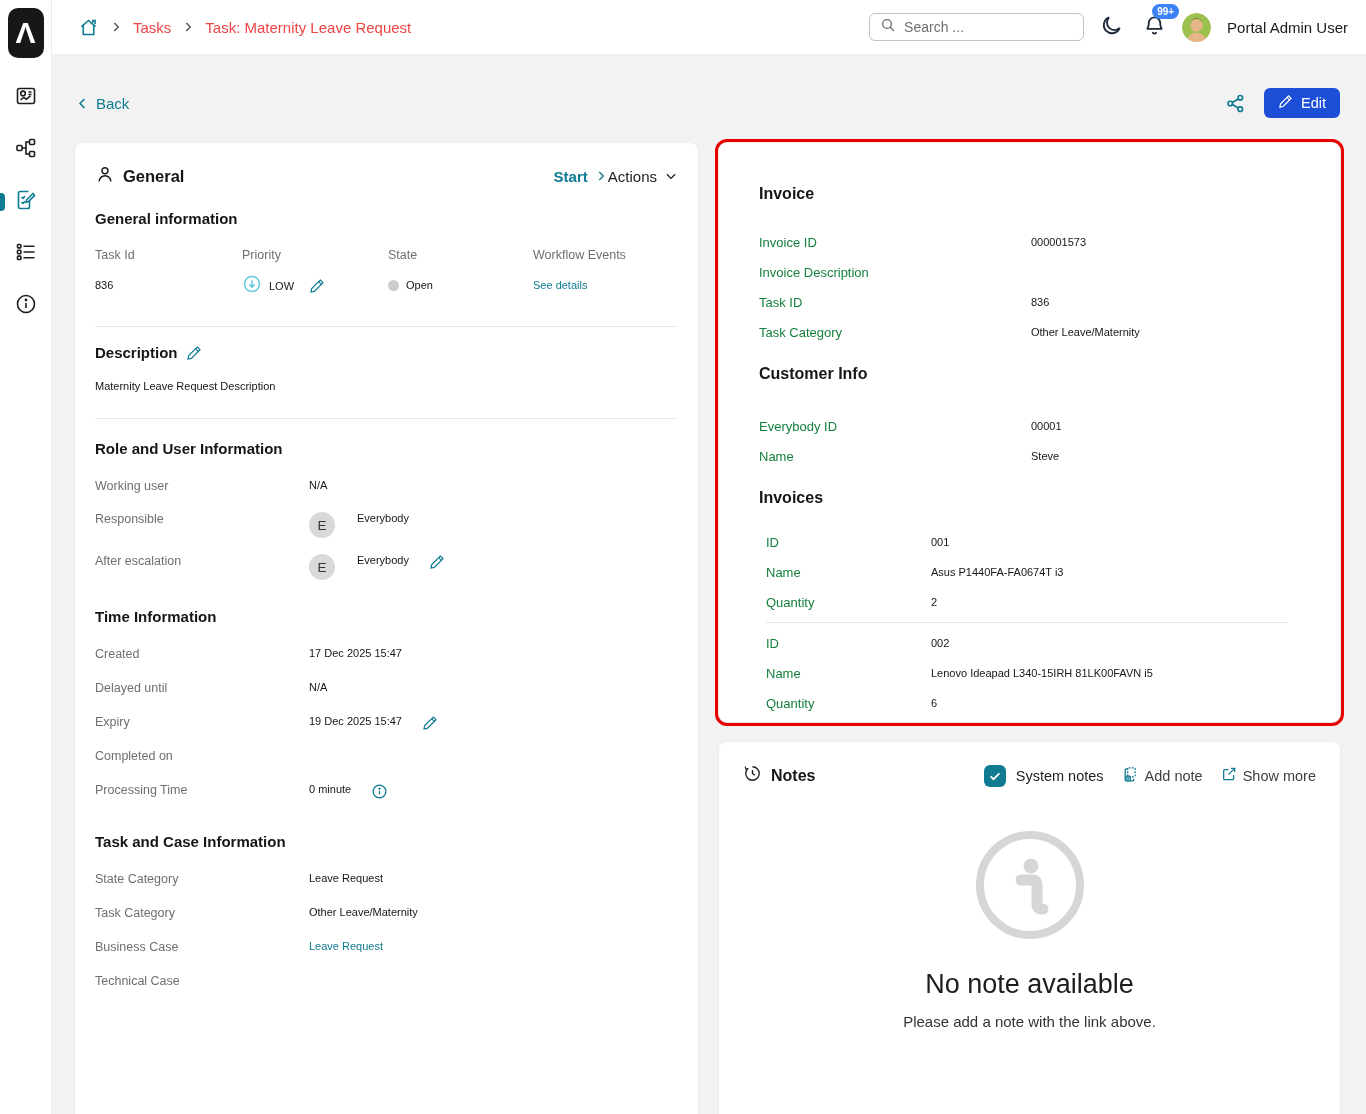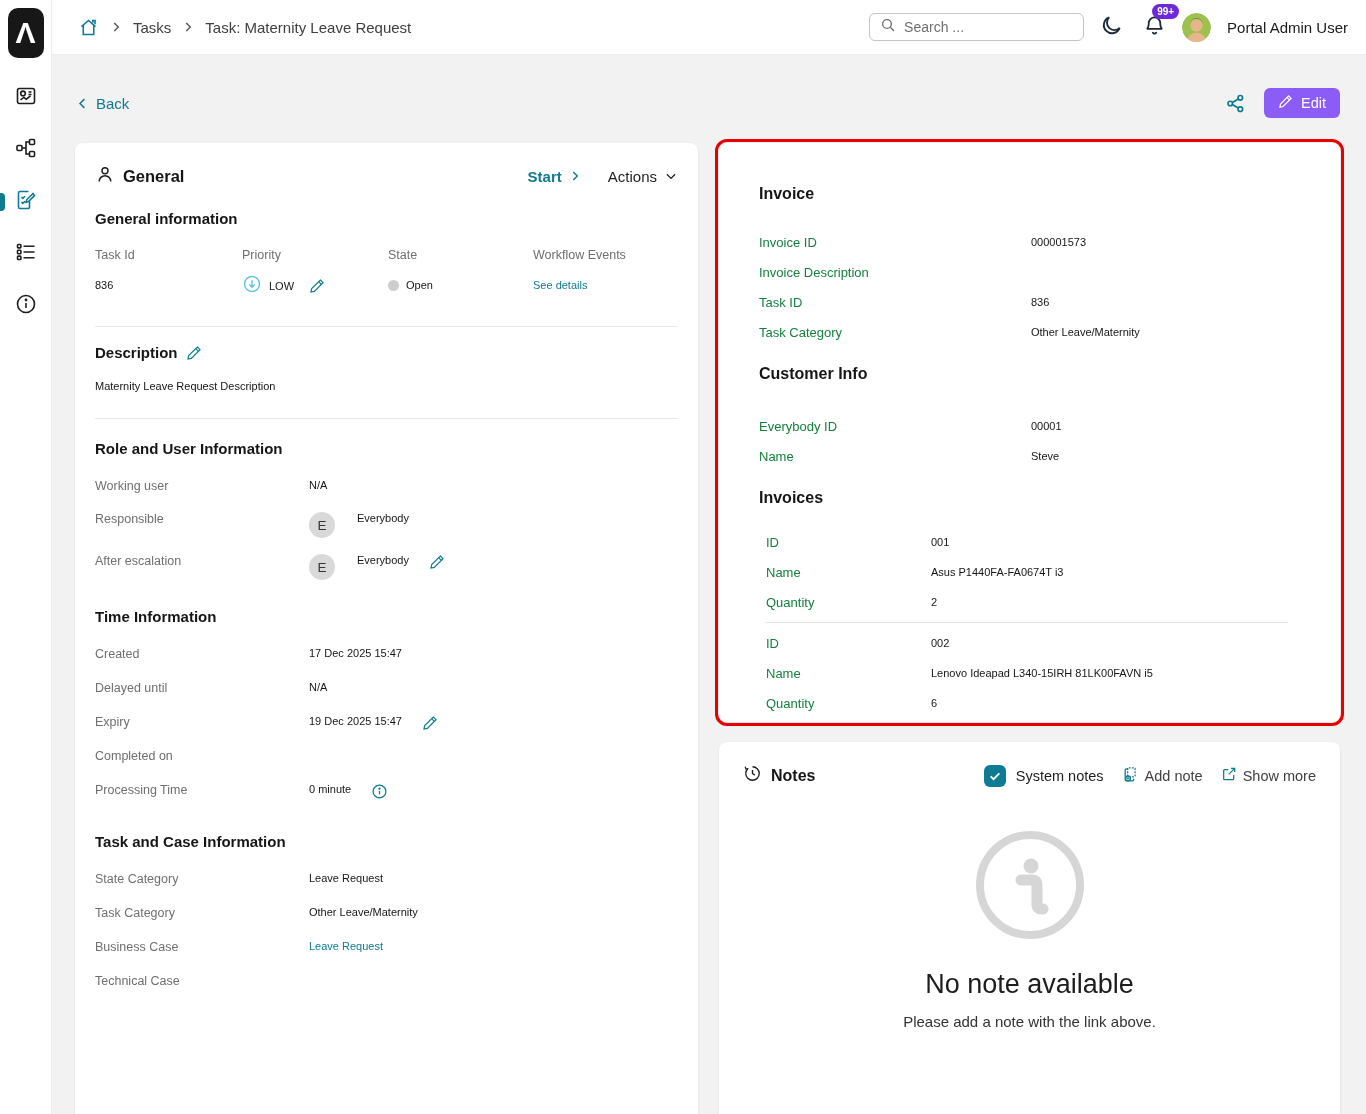--- a/index.html
+++ b/index.html
@@ -13,49 +13,49 @@
           color:#fff; font-size:30px; font-weight:700; display:flex; align-items:center; justify-content:center; }
   .side-nav { margin-top:14px; display:flex; flex-direction:column; align-items:center; width:100%; }
   .side-item { width:100%; height:52px; display:flex; align-items:center; justify-content:center; position:relative; cursor:pointer; }
   .side-item svg { stroke:#1d1d1d; }
   .side-item.active svg { stroke:#0e7b92; }
   .active-pill { position:absolute; left:0; top:17px; width:5px; height:18px; background:#0e7b92; border-radius:0 4px 4px 0; }
 
   
   .header { position:fixed; left:52px; right:0; top:0; height:55px; background:#fff;
             border-bottom:1px solid #eee; display:flex; align-items:center; padding:0 18px 0 26px; z-index:10; }
-  .crumbs { display:flex; align-items:center; gap:10px; font-size:15px; color:#404040; }
+  .crumbs { display:flex; align-items:center; gap:10px; font-size:15px; color:#ef4444; }
   .crumb-sep { color:#555; display:flex; }
   .header-right { margin-left:auto; display:flex; align-items:center; gap:16px; }
   .search-box { display:flex; align-items:center; gap:8px; width:215px; height:28px; border:1px solid #c4c4c4;
                 border-radius:6px; padding:0 10px; background:#fff; }
   .search-box input { border:none; outline:none; font-size:14px; width:100%; color:#333; font-family:inherit; }
   .search-box input::placeholder { color:#6f6f6f; }
   .icon-btn { background:none; border:none; cursor:pointer; display:flex; align-items:center; position:relative; padding:0; }
-  .badge { position:absolute; top:-10px; right:-13px; background:#6d28d9; color:#fff; font-size:10px; font-weight:700;
+  .badge { position:absolute; top:-10px; right:-13px; background:#3b82f6; color:#fff; font-size:10px; font-weight:700;
            padding:2px 5px; border-radius:9px; }
   .avatar { width:29px; height:29px; border-radius:50%; overflow:hidden; display:block; }
   .user-name { font-size:15px; color:#1b1b1b; }
 
   
   .content { position:absolute; top:55px; left:52px; right:0; bottom:0; padding:33px 26px 16px 23px; overflow:hidden; }
   .toolbar { display:flex; align-items:center; justify-content:space-between; height:30px; }
   .back-link { display:flex; align-items:center; gap:6px; color:#0e7b92; font-size:15px; text-decoration:none; cursor:pointer; }
   .toolbar-right { display:flex; align-items:center; gap:18px; }
-  .btn-primary { display:flex; align-items:center; gap:8px; background:#8b5cf6; color:#fff; border:none;
+  .btn-primary { display:flex; align-items:center; gap:8px; background:#1d4ed8; color:#fff; border:none;
                  border-radius:6px; height:30px; padding:0 14px; font-size:14.5px; cursor:pointer; font-family:inherit; }
 
   .columns { display:flex; gap:21px; margin-top:25px; align-items:flex-start; }
   .card { background:#fff; border-radius:8px; box-shadow:0 1px 3px rgba(0,0,0,.08); }
 
   
   .card-general { width:623px; min-height:995px; padding:21px 20px 30px; }
   .gen-head { display:flex; align-items:center; }
   .gen-title { font-size:16.5px; font-weight:700; margin-left:8px; }
-  .gen-head-right { margin-left:auto; display:flex; align-items:flex-start; gap:26px; }
+  .gen-head-right { margin-left:auto; display:flex; align-items:flex-start; }
   .start-link { display:flex; align-items:center; gap:6px; color:#0e7b92; font-weight:700; font-size:15px; cursor:pointer; }
   .actions-link { display:flex; align-items:center; gap:7px; color:#1d1d1d; font-size:15px; cursor:pointer; }
   .sec-h { font-size:15px; font-weight:700; color:#161616; }
   .lbl { font-size:12.5px; color:#6f6f6f; }
   .val { font-size:11px; color:#161616; }
   .grid4 { display:grid; grid-template-columns:147px 146px 145px auto; margin-top:21px; }
   .gcell .lbl { display:block; }
   .gcell .vrow { margin-top:12px; display:flex; align-items:center; gap:7px; min-height:22px; }
   .link { color:#0e7b92; cursor:pointer; text-decoration:none; }
   .dot { width:11px; height:11px; border-radius:50%; background:#cdcdcd; display:inline-block; }

